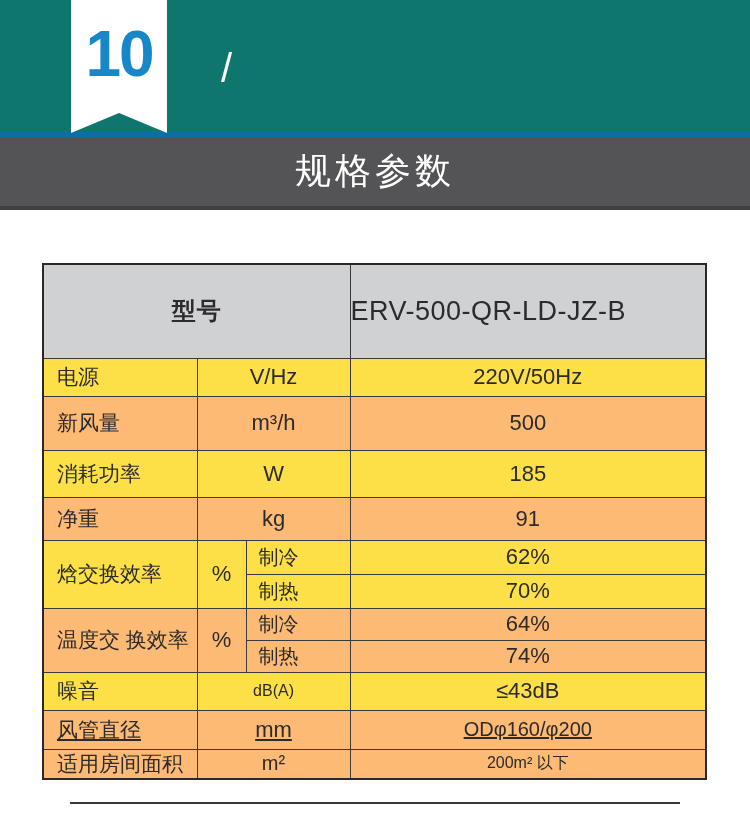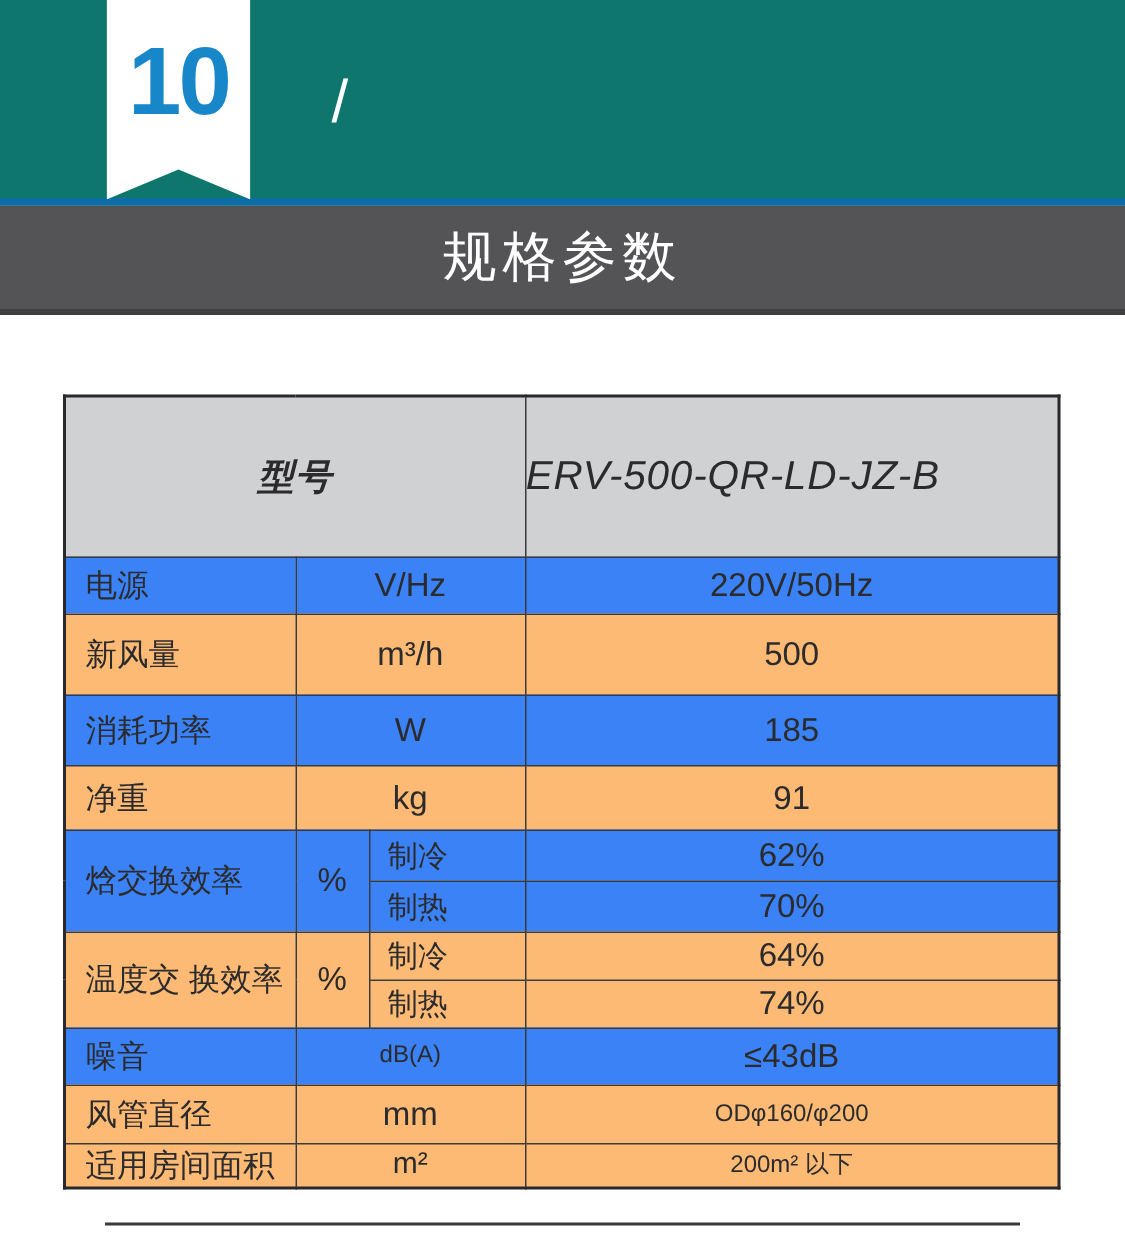--- a/index.html
+++ b/index.html
@@ -47,40 +47,40 @@
     margin:53px 0 0 42px;
     width:663px;
     border-collapse:collapse;
     border:2px solid #29292b;
     table-layout:fixed;
     color:#2b2b2d;
   }
   .spec-table td { border:1px solid #3a3a3c; vertical-align:middle; }
 
   .bg-head  { background:#d0d1d2; }
-  .bg-gray  { background:#3b82f6; }
+  .bg-gray  { background:#fde047; }
   .bg-white { background:#fdba74; }
 
-  .h-model { height:107px;font-style:italic; }
+  .h-model { height:94px; }
   .h-r0 { height:38px; } .h-r1 { height:54px; }
   .h-r2 { height:47px; } .h-r3 { height:43px; }
   .h-s  { height:34px; } .h-s2 { height:32px; }
-  .h-r6 { height:38px; } .h-r7 { height:39px; } .h-r8 { height:28px;margin-top:26px; }
+  .h-r6 { height:38px; } .h-r7 { height:39px;text-decoration:underline; } .h-r8 { height:28px;margin-top:26px; }
 
   .model-label { text-align:center; font-size:24px; font-weight:700; letter-spacing:1px; }
   .model-value { font-size:27px; letter-spacing:0.5px; }
 
   .label-cell { text-align:left; padding-left:13px; font-size:21px; }
   .unit-cell  { text-align:center; font-size:22px; }
   .unit-small { font-size:16px; }
   .unit-m2    { font-size:20px; }
   .mode-cell  { text-align:left; padding-left:12px; font-size:20px; }
   .value-cell { text-align:center; font-size:22px; }
   .value-noise { font-size:22px; }
-  .value-duct  { font-size:16px; }
+  .value-duct  { font-size:20px; }
   .value-area  { font-size:16px; }
 
   .bottom-rule {
     margin:22px 0 0 70px;
     width:610px; height:2px; background:#38383a;
   }
 </style>
 </head>
 <body>
 

